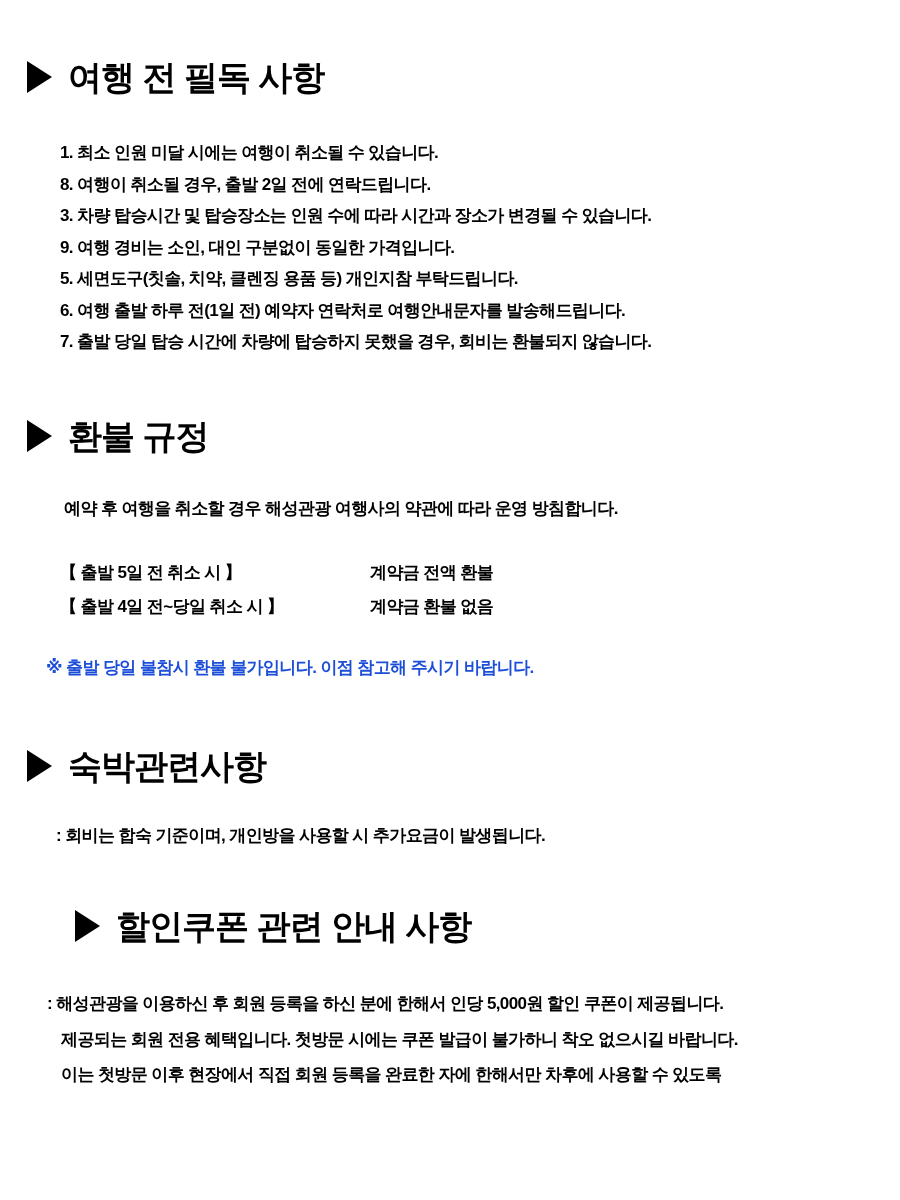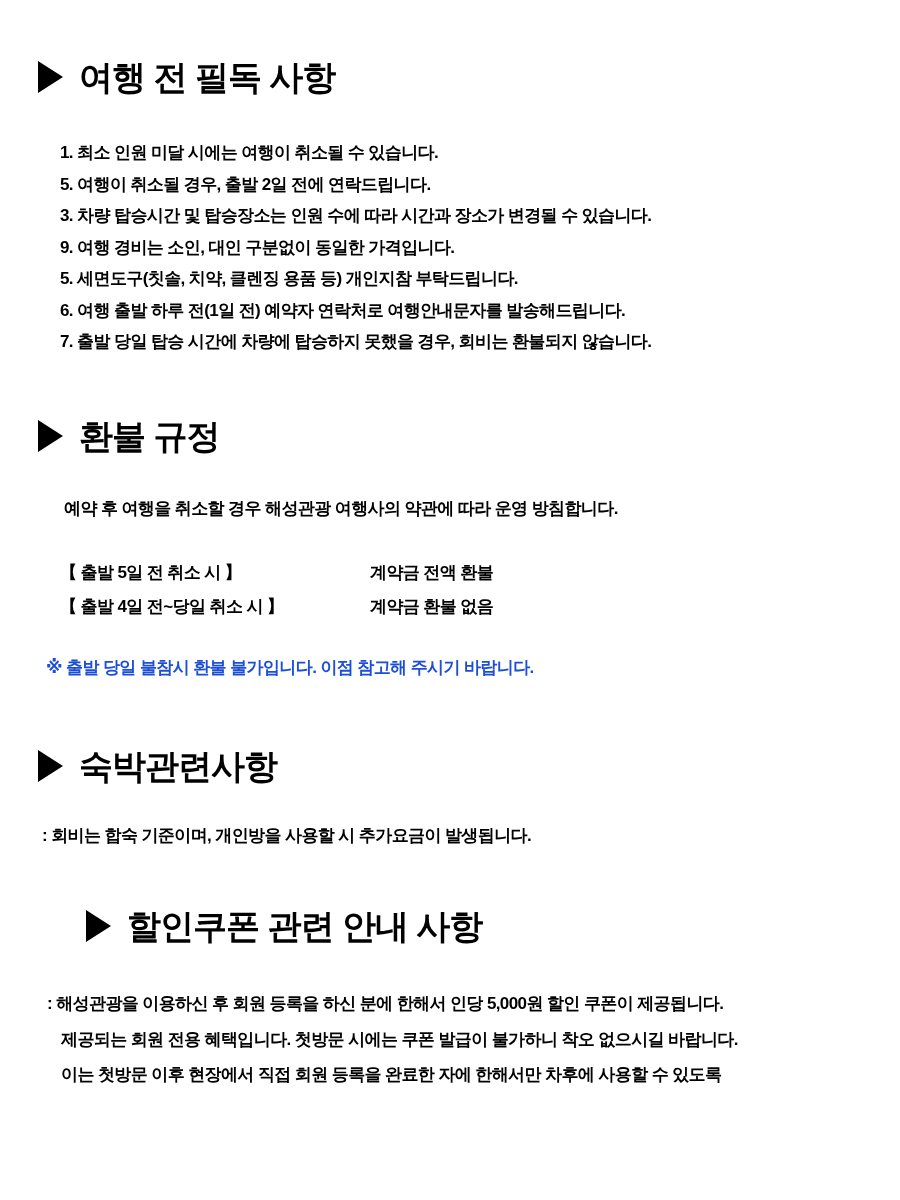--- a/index.html
+++ b/index.html
@@ -9,21 +9,21 @@
     width: 900px;
     height: 1200px;
     background: #ffffff;
     color: #000000;
     font-family: "Liberation Sans", "DejaVu Sans", sans-serif;
     font-weight: bold;
     overflow: hidden;
   }
   .sec-header {
     position: absolute;
-    left: 38px;
+    left: 27px;
     display: flex;
     align-items: center;
     gap: 16px;
   }
   .tri {
     display: inline-block;
     width: 0;
     height: 0;
     border-left: 25px solid #000000;
     border-top: 16px solid transparent;
@@ -70,21 +70,21 @@
     flex: 0 0 310px;
   }
   .refund-warning {
     position: absolute;
     left: 46px;
     top: 656px;
     color: #1d4ed8;
   }
   .accom-note {
     position: absolute;
-    left: 42px;
+    left: 56px;
     top: 824px;
   }
   .coupon-par {
     position: absolute;
     left: 47px;
     top: 986px;
   }
   .coupon-par .line {
     line-height: 35.5px;
   }
@@ -96,21 +96,21 @@
 <body>
 
 <div class="page">
 
   <div class="sec-header" style="top:57px;">
     <span class="tri"></span>
     <h1 class="sec-title">여행 전 필독 사항</h1>
   </div>
   <ol class="notice-list body-text">
     <li>1. 최소 인원 미달 시에는 여행이 취소될 수 있습니다.</li>
-    <li>5. 여행이 취소될 경우, 출발 2일 전에 연락드립니다.</li>
+    <li>8. 여행이 취소될 경우, 출발 2일 전에 연락드립니다.</li>
     <li>3. 차량 탑승시간 및 탑승장소는 인원 수에 따라 시간과 장소가 변경될 수 있습니다.</li>
     <li>9. 여행 경비는 소인, 대인 구분없이 동일한 가격입니다.</li>
     <li>5. 세면도구(칫솔, 치약, 클렌징 용품 등) 개인지참 부탁드립니다.</li>
     <li>6. 여행 출발 하루 전(1일 전) 예약자 연락처로 여행안내문자를 발송해드립니다.</li>
     <li>7. 출발 당일 탑승 시간에 차량에 탑승하지 못했을 경우, 회비는 환불되지 않습니다.</li>
   </ol>
 
   <div class="sec-header" style="top:416px;align-items:center;">
     <span class="tri"></span>
     <h1 class="sec-title">환불 규정</h1>

